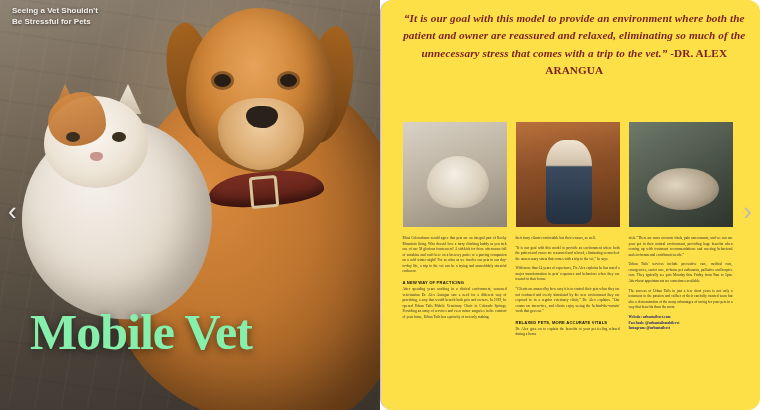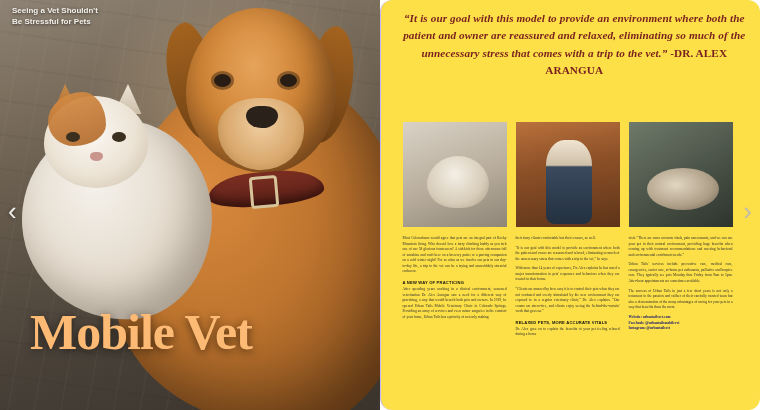--- a/index.html
+++ b/index.html
@@ -120,21 +120,21 @@
     border-radius:50% 50% 60% 60%;
   }
 
   .left-topnote{
     position:absolute;left:12px;top:6px;width:150px;
     color:#f2efe9;font-size:8px;line-height:1.35;font-weight:bold;
     text-shadow:0 1px 3px rgba(0,0,0,.6);
   }
   .headline{
     position:absolute;left:30px;bottom:54px;
-    color:#fdba74;font-family:"Liberation Serif", serif;
+    color:#86efac;font-family:"Liberation Serif", serif;
     font-size:50px;line-height:.95;font-weight:bold;letter-spacing:-1px;
     text-shadow:0 2px 10px rgba(0,0,0,.55);
   }
   .subhead{
     position:absolute;left:32px;bottom:26px;
     color:#ffffff;font-size:14px;font-style:italic;letter-spacing:.3px;
     text-shadow:0 1px 6px rgba(0,0,0,.6);
   }
   .arrow{
     position:absolute;top:198px;color:#ffffff;font-size:26px;line-height:1;

